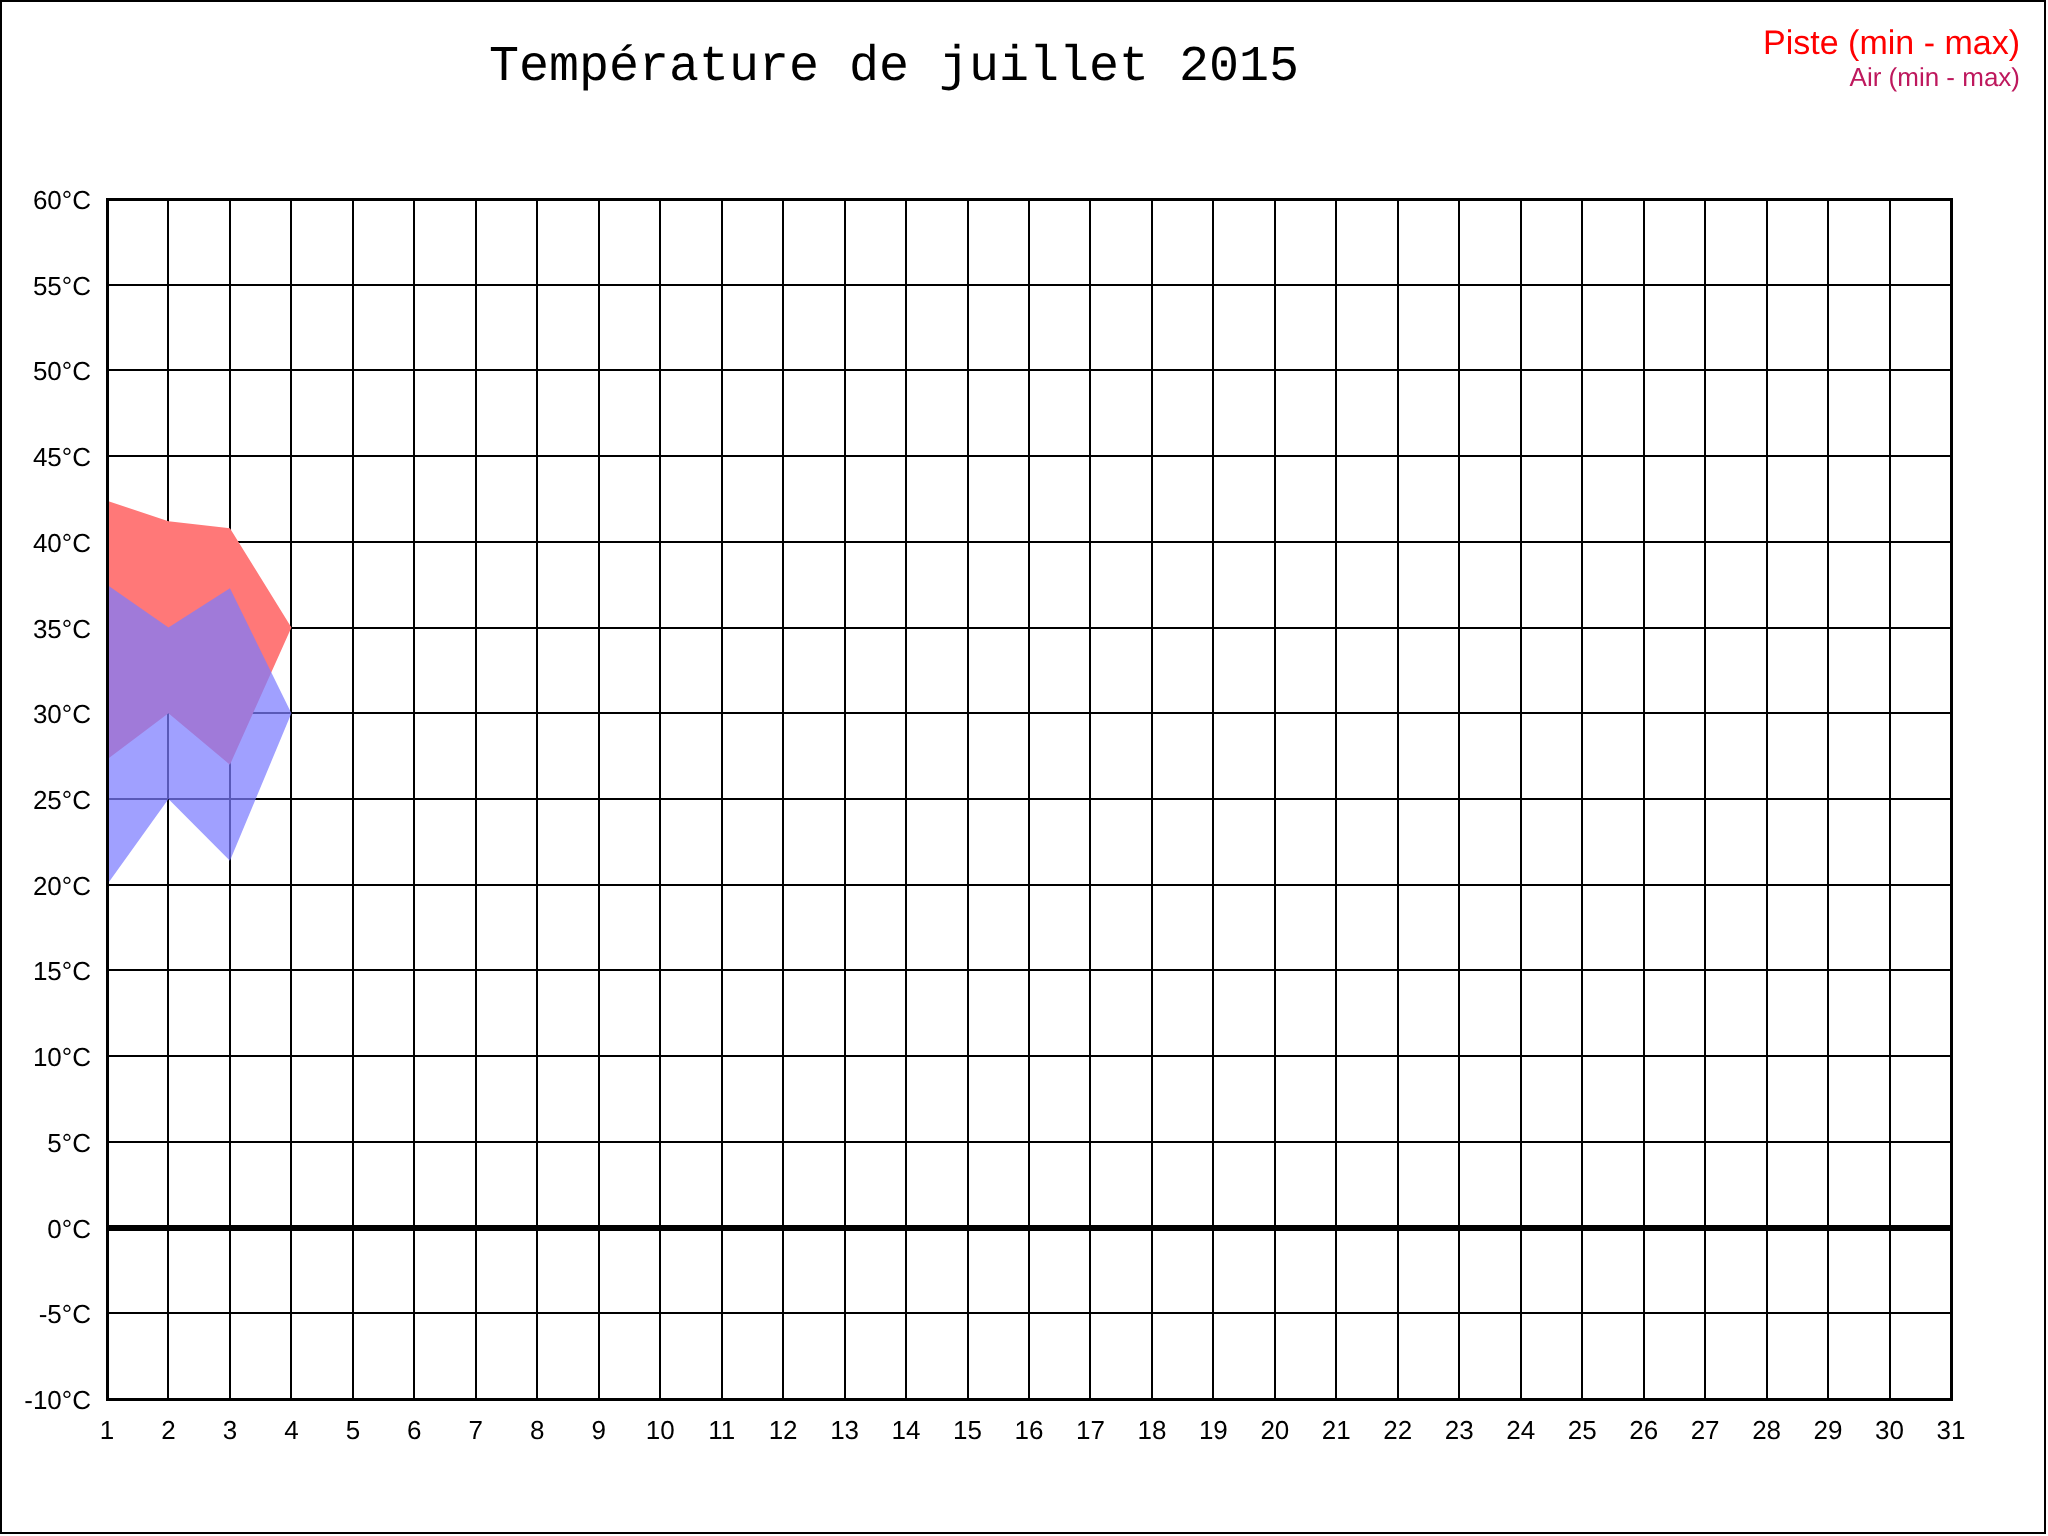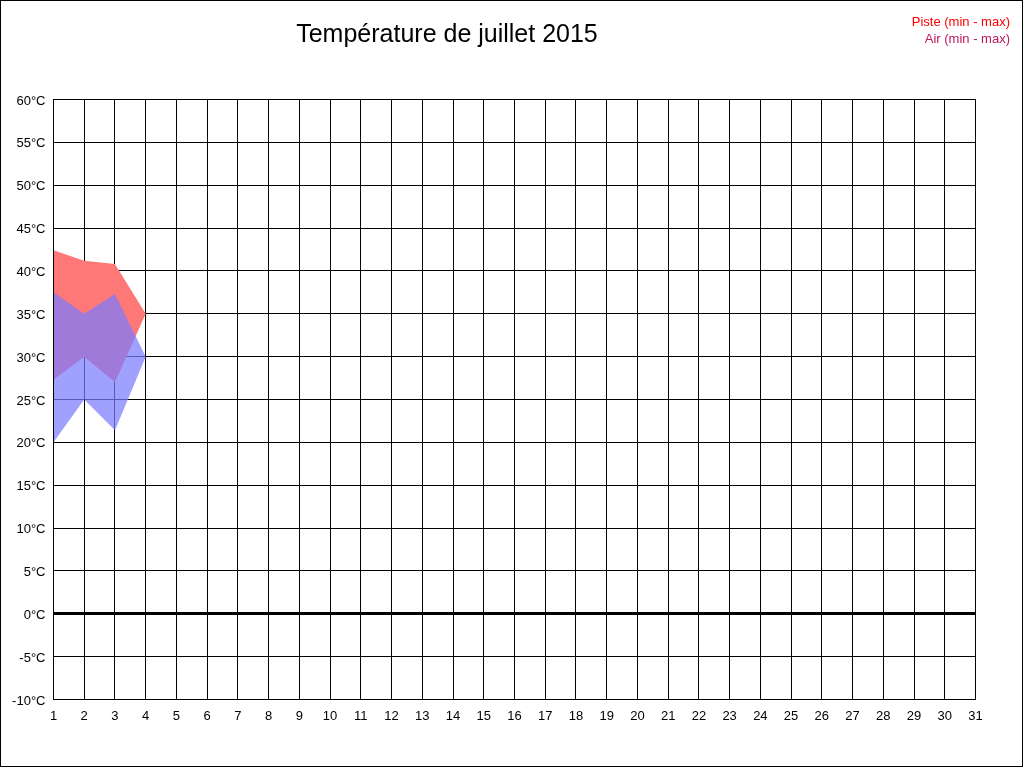--- a/index.html
+++ b/index.html
@@ -1,20 +1,20 @@
 <!DOCTYPE html>
 <html><head>
 <meta charset="utf-8">
 <style>
   html,body{margin:0;padding:0;background:#fff;}
   body{width:1024px;height:768px;font-family:"Liberation Sans",sans-serif;overflow:hidden;}
   #frame{position:absolute;left:0;top:0;width:1023px;height:767px;border:1px solid #000;box-sizing:border-box;background:#fff;}
-  #title{position:absolute;left:0;top:18px;width:892px;text-align:center;font-size:25px;color:#000;font-family:Liberation Sans, sans-serif;}
+  #title{position:absolute;left:0;top:18px;width:892px;text-align:center;font-size:25px;color:#000;font-family:Liberation Mono, monospace;}
   #legend{position:absolute;right:12px;top:12px;text-align:right;line-height:17px;}
-  .legend-piste{font-size:13px;color:#ff0000;}
+  .legend-piste{font-size:17px;color:#ff0000;}
   .legend-air{font-size:13px;color:#be185d;}
   #plot-wrap{position:absolute;left:0;top:0;width:1024px;height:768px;margin-top:31px;}
   svg{display:block;}
   .ylabel{font-size:13px;fill:#000;text-anchor:end;font-family:"Liberation Sans",sans-serif;}
   .xlabel{font-size:13px;fill:#000;text-anchor:middle;font-family:"Liberation Sans",sans-serif;}
   .gridline{stroke:#000;stroke-width:1;shape-rendering:crispEdges;}
   .zeroline{stroke:#000;stroke-width:3;shape-rendering:crispEdges;}
   .axisbox{fill:none;stroke:#000;stroke-width:1.5;shape-rendering:crispEdges;}
 </style>
 </head>

